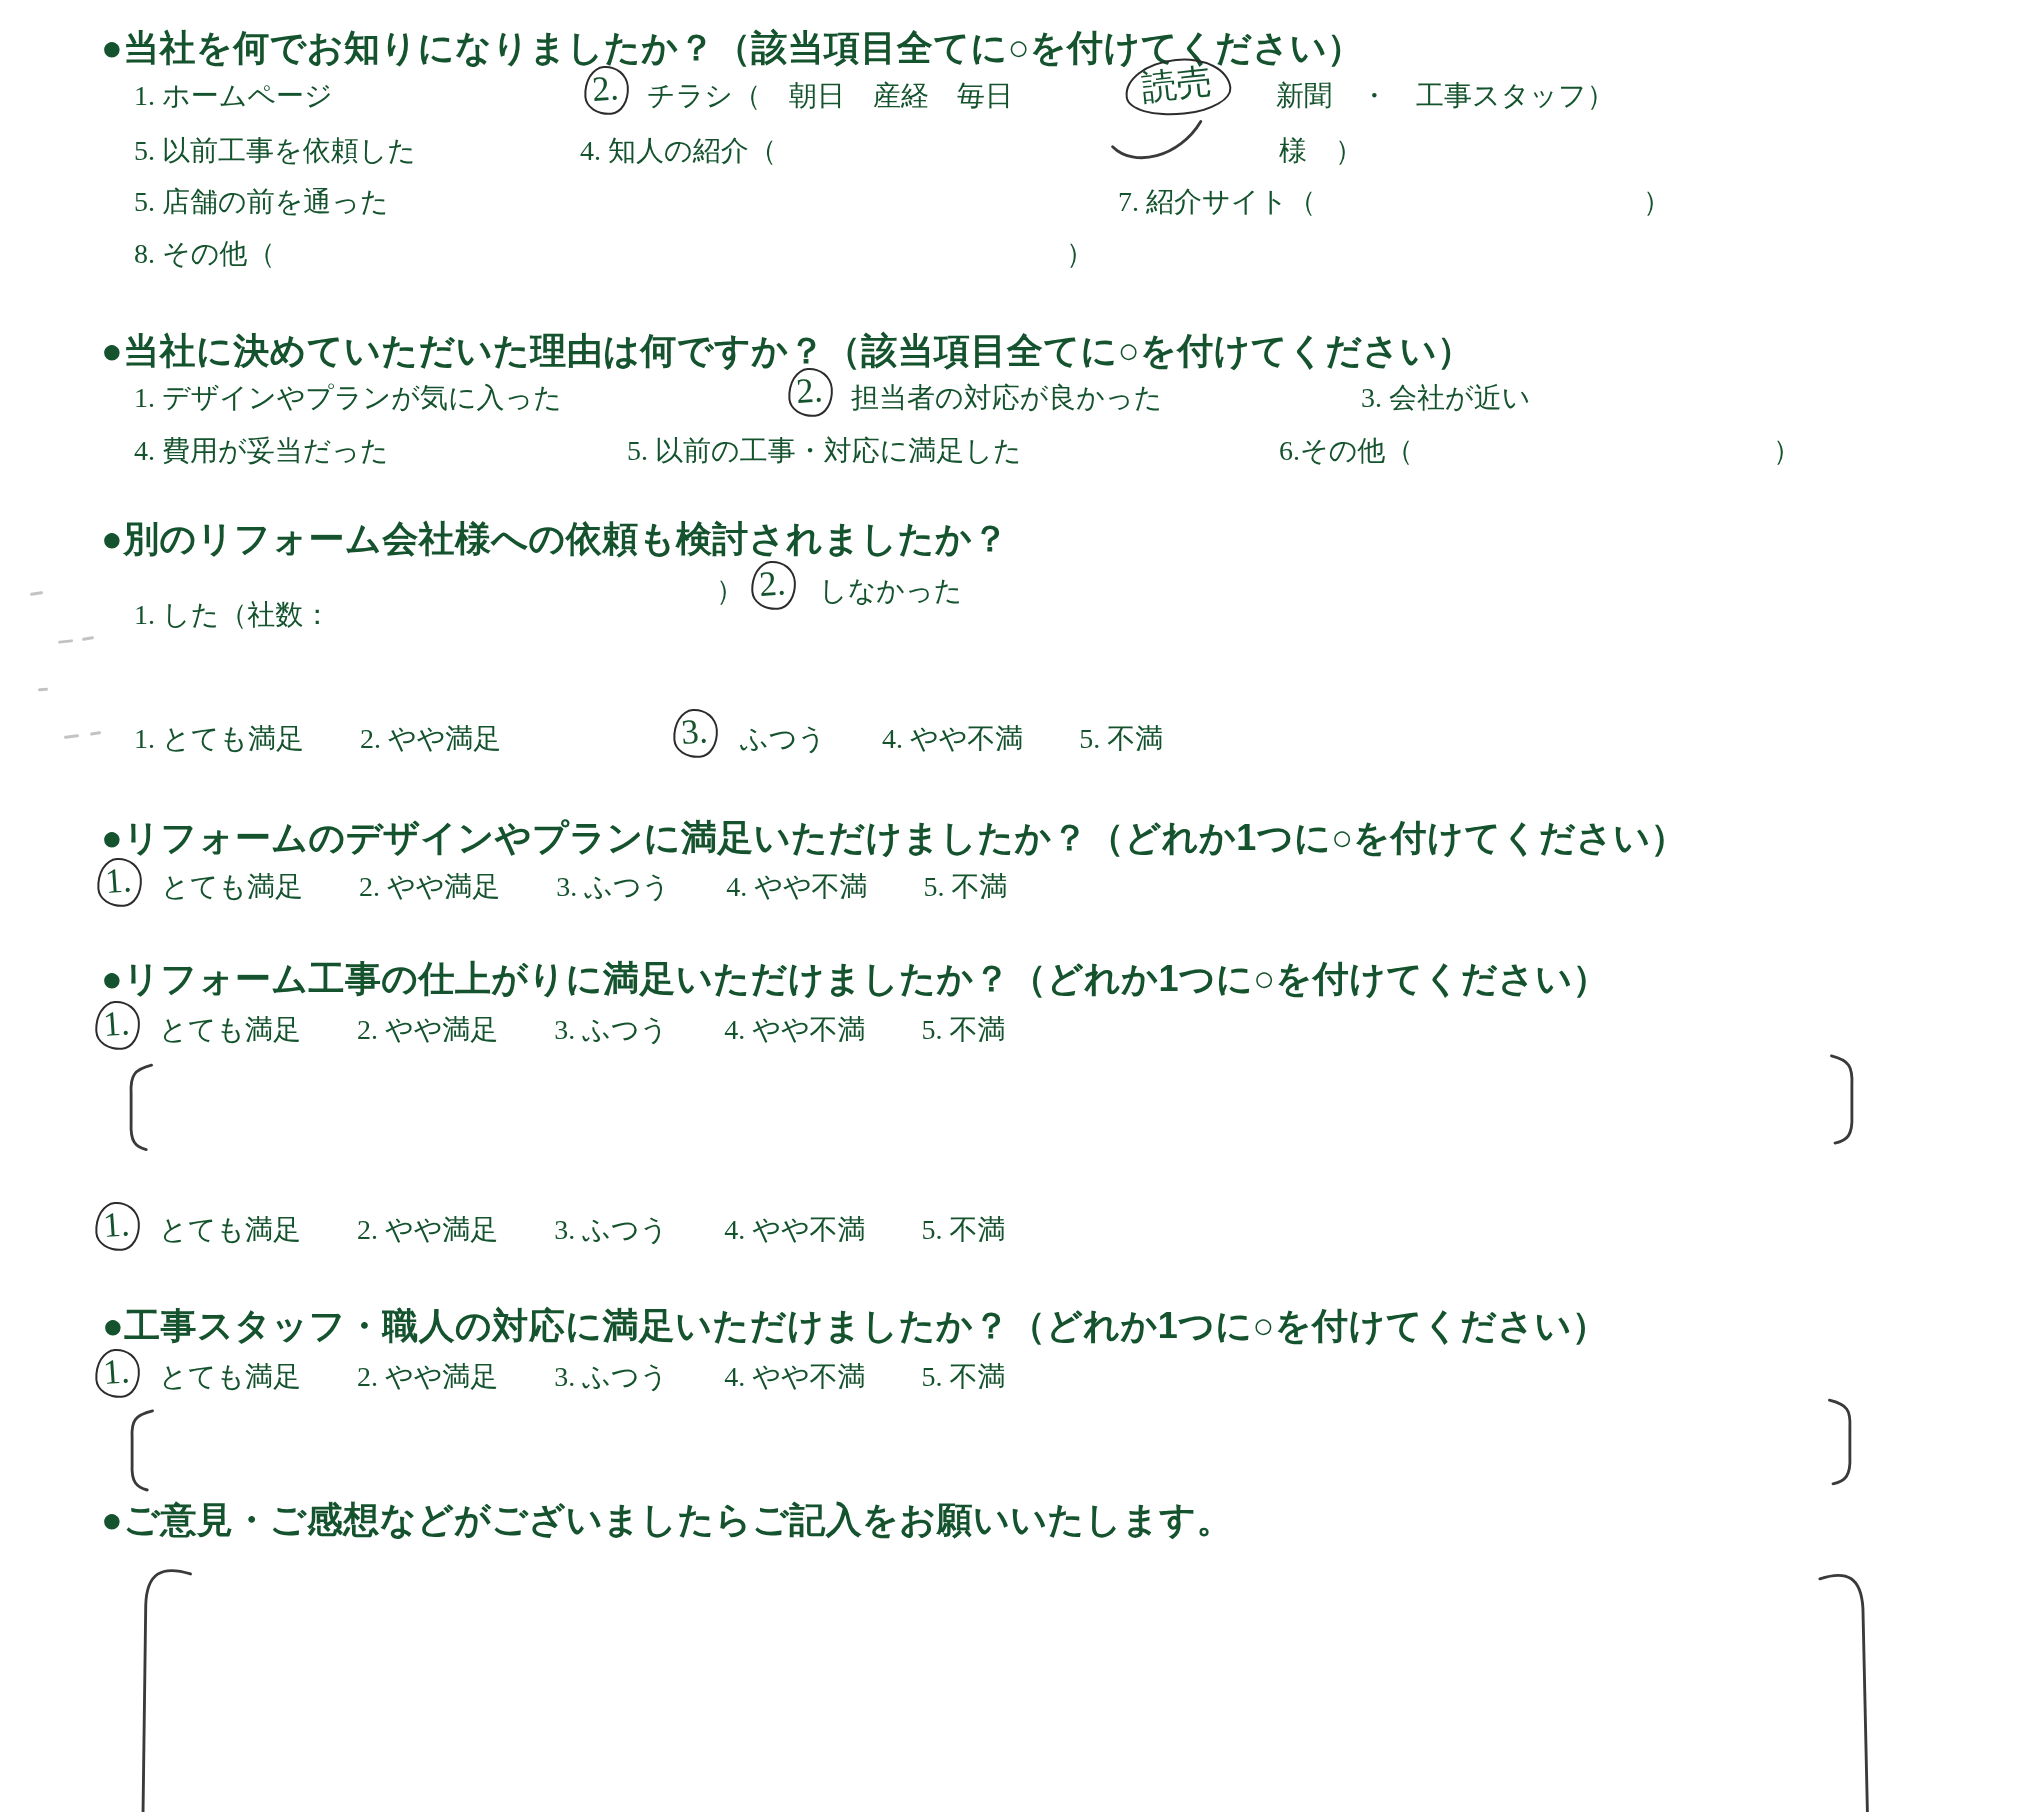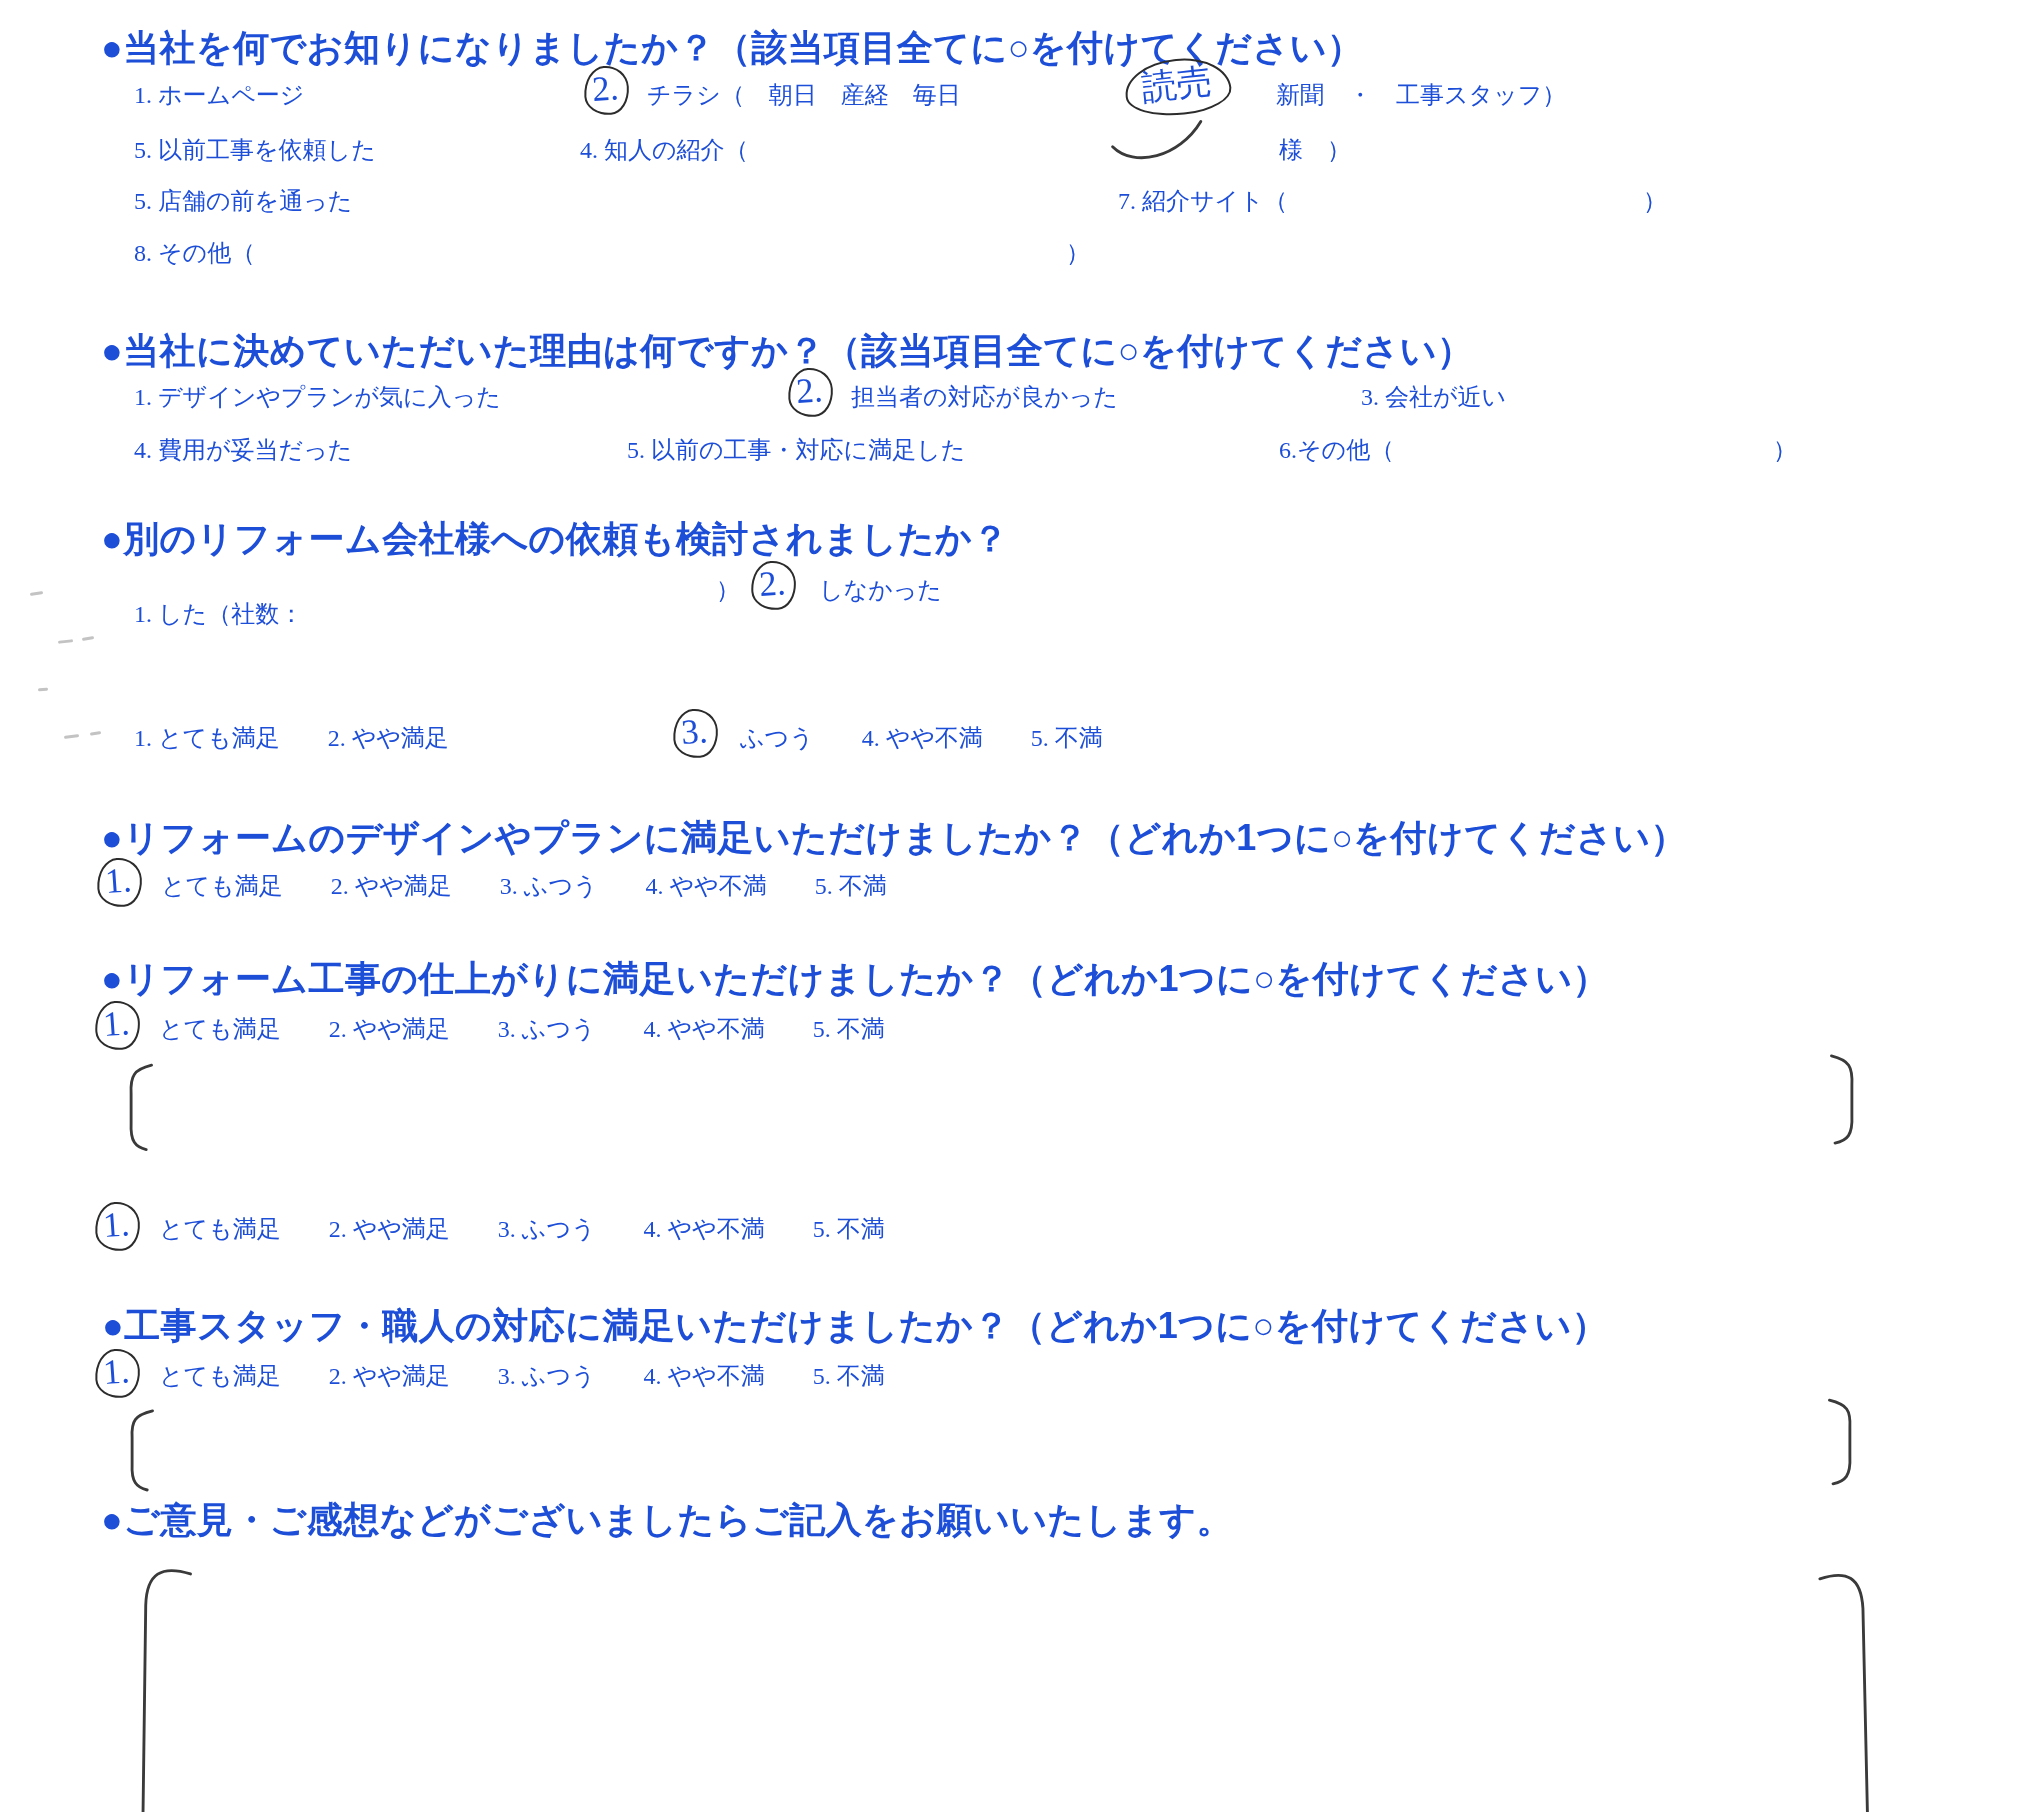--- a/index.html
+++ b/index.html
@@ -5,30 +5,30 @@
   html,body{margin:0;padding:0;}
   body{
     width:2027px;height:1813px;
     background:#ffffff;
     overflow:hidden;
     position:relative;
   }
   .sheet{
     position:absolute;inset:0;
     font-family:"Liberation Serif","DejaVu Serif",serif;
-    color:#1d4ed8;
+    color:#14532d;
   }
   .hdr{
     position:absolute;white-space:nowrap;
     font-family:"Liberation Sans","DejaVu Sans",sans-serif;
     font-weight:700;font-size:36px;line-height:45px;letter-spacing:0.4px;
   }
   .t{
     position:absolute;white-space:nowrap;
-    font-size:24px;line-height:45px;
+    font-size:28px;line-height:45px;
   }
   .circled{
     position:absolute;white-space:nowrap;
     font-size:35px;line-height:1;
     border:2.7px solid #2c2c2c;
     padding:2.7px 8px 7.2px 6.3px;
     border-radius:48% 52% 44% 56% / 60% 45% 55% 40%;
     transform:rotate(-4deg);
   }
   .ellipsed{

